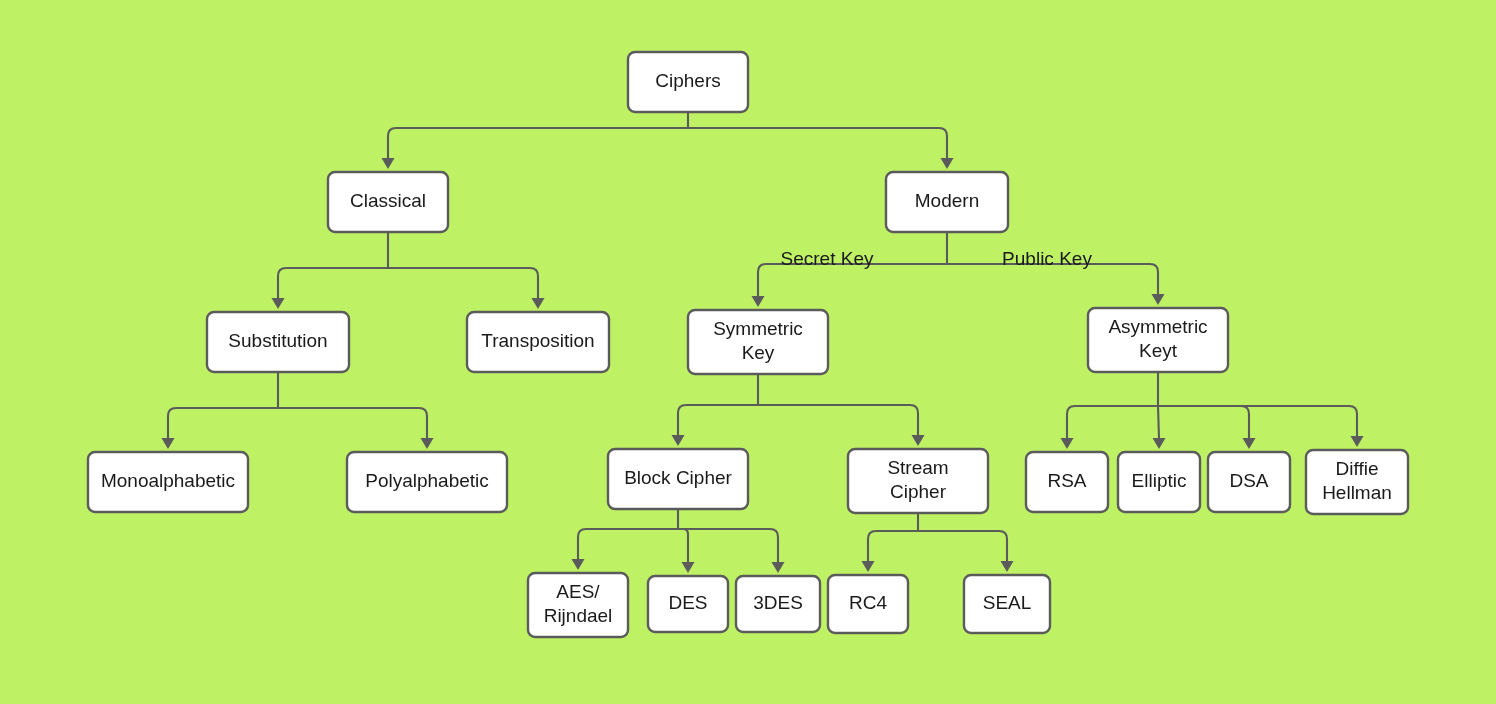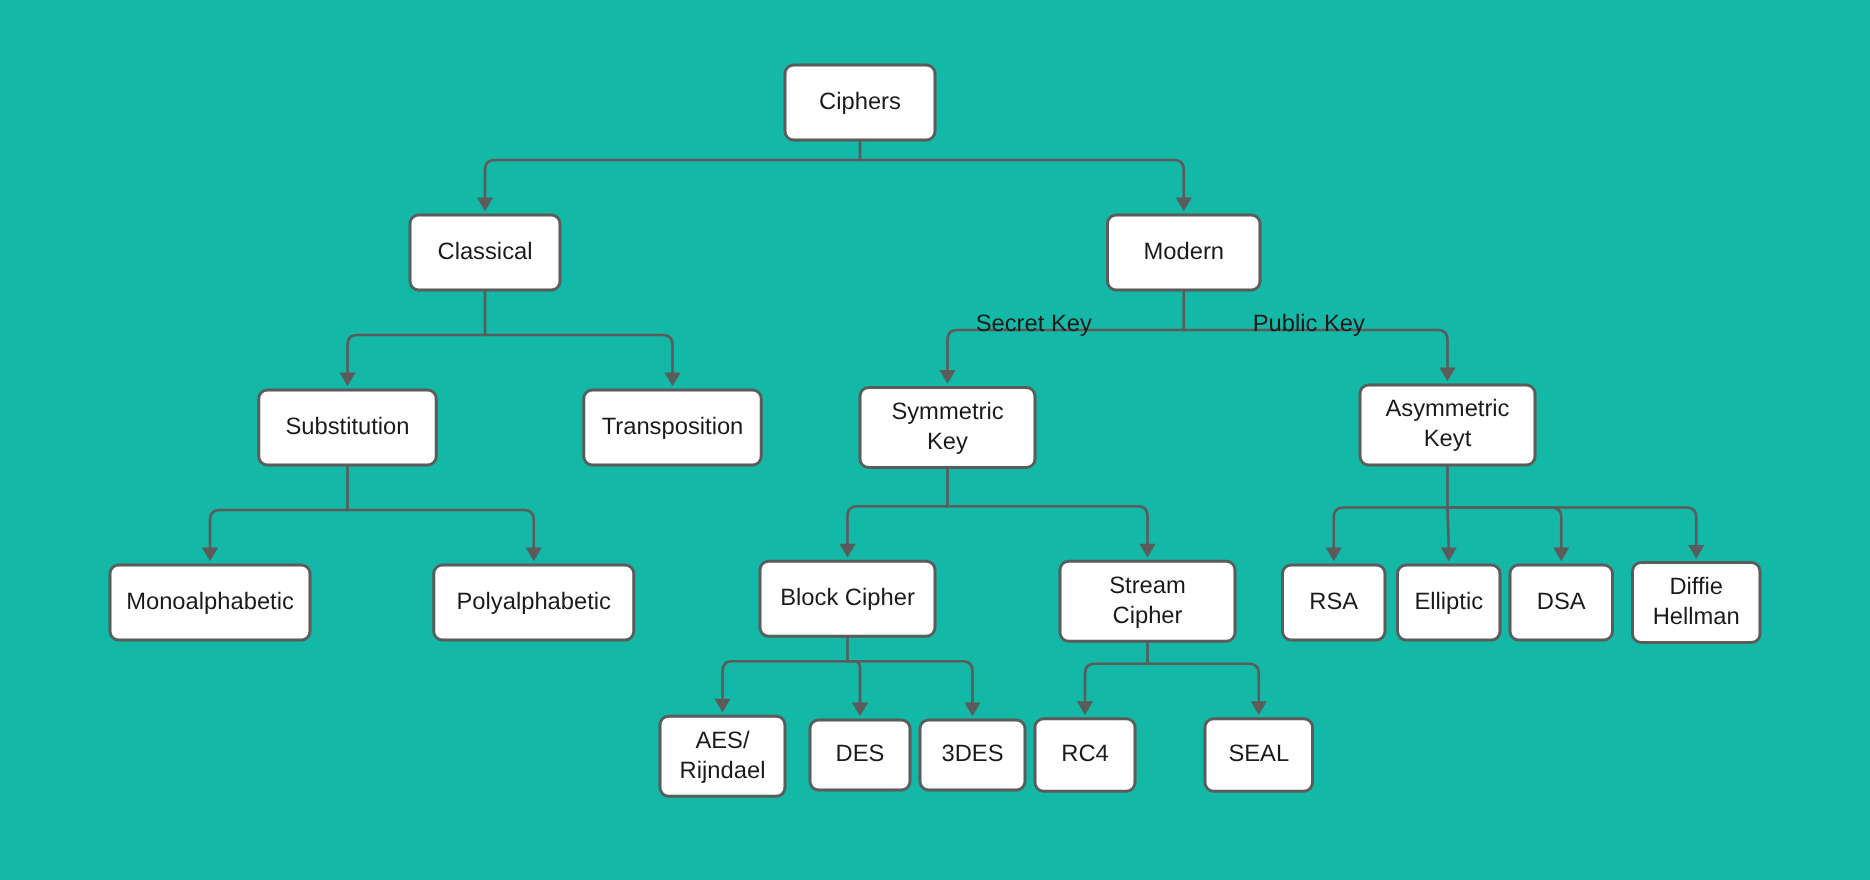--- a/index.html
+++ b/index.html
@@ -10,21 +10,21 @@
   body {
     width: 1496px;
     height: 704px;
     overflow: hidden;
     font-family: "Liberation Sans", sans-serif;
   }
   #diagram-root {
     position: relative;
     width: 1496px;
     height: 704px;
-    background: #14b8a6;
+    background: #bef264;
   }
   svg#flow {
     position: absolute;
     left: 0;
     top: 0;
     width: 1496px;
     height: 704px;
     display: block;
   }
   .node-rect {

